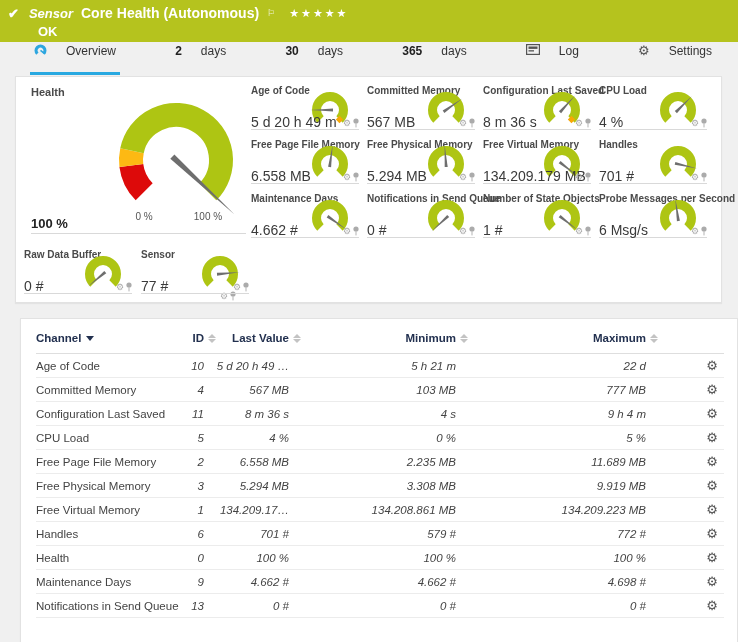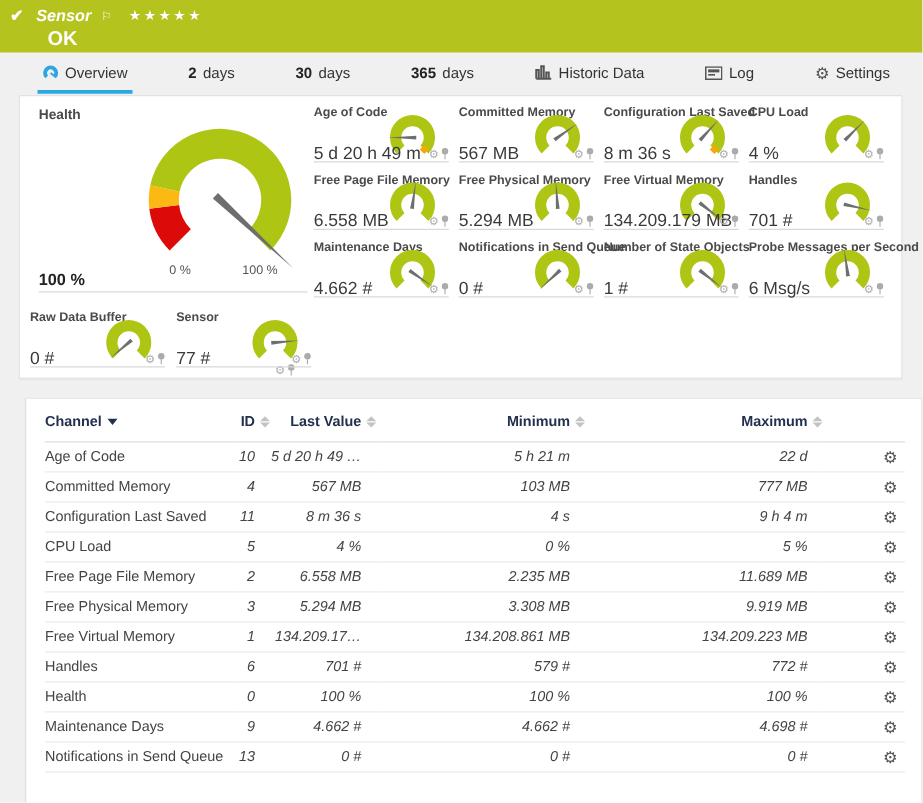--- a/index.html
+++ b/index.html
@@ -12,28 +12,28 @@
   
   .sensor-header{
     height:42px;background:#b5c31e;color:#fff;padding:5px 10px 0 8px;box-sizing:border-box;
   }
   .sensor-header .line1{display:flex;align-items:center;gap:6px;}
   .check{font-size:13px;font-weight:bold;margin-right:4px;}
   .kind{font-style:italic;font-size:13px;font-weight:bold;}
   .title{font-size:14px;font-weight:bold;margin-left:2px;}
   .flag{font-size:9px;vertical-align:super;margin-left:2px;}
   .stars{font-size:11px;letter-spacing:2px;margin-left:8px;}
-  .statusline{font-size:16px;font-weight:bold;margin:3px 0 0 30px;}
+  .statusline{font-size:13px;font-weight:bold;margin:3px 0 0 30px;}
   
   .tabbar{
     height:33px;display:flex;align-items:stretch;justify-content:space-between;
     padding:0 22px 0 30px;
   }
   .tab{
-    display:flex;align-items:center;gap:5px;font-size:12px;color:#333;
+    display:flex;gap:19px;font-size:12px;color:#333;
     border-bottom:3px solid transparent;box-sizing:border-box;padding:2px 4px 0 4px;cursor:pointer;
     white-space:nowrap;
   }
   .tab.active{border-bottom-color:#29a9e1;}
   .tab .num{font-weight:bold;color:#222;}
   .tab .gearglyph{font-size:13px;color:#555;line-height:1;}
   
   .card{position:absolute;background:#fff;border:1px solid #e2e2e2;box-shadow:0 1px 1px rgba(0,0,0,.05);box-sizing:border-box;}
   #overview-card{left:15px;top:76px;width:707px;height:227px;}
   #table-card{left:20px;top:318px;width:718px;height:376px;overflow:hidden;}
@@ -67,20 +67,21 @@
     border-left:4px solid transparent;border-right:4px solid transparent;border-top:5px solid #22304f;}
   .row-gear{font-size:13px;color:#555;line-height:1;cursor:pointer;}
 </style>
 </head>
 <body>
 
 <div class="sensor-header">
   <div class="line1">
     <span class="check">✔</span>
     <span class="kind">Sensor</span>
+    <span class="title">Core Health (Autonomous)</span>
     <span class="flag">⚐</span>
     <span class="stars">★★★★★</span>
   </div>
   <div class="statusline">OK</div>
 </div>
 
 <div class="tabbar" id="tabs">
     <div class="tab active">
       <svg width="13" height="12" viewBox="0 0 16 15">
         <path d="M 4.11 11.89 A 5.5 5.5 0 1 1 11.89 11.89" fill="none" stroke="#2da6df" stroke-width="4"></path>
@@ -92,26 +93,20 @@
       <span class="num">2</span>
       <span>days</span>
     </div>
     <div class="tab">
       <span class="num">30</span>
       <span>days</span>
     </div>
     <div class="tab">
       <span class="num">365</span>
       <span>days</span>
-    </div>
-    <div class="tab">
-      <svg width="14" height="12" viewBox="0 0 14 12">
-        <path d="M1 11 h12 M1 11 V4 h2 v7 M5 11 V1 h2 v10 M9 11 V6 h2 v5" stroke="#555" stroke-width="1.6" fill="none"></path>
-      </svg>
-      <span>Historic Data</span>
     </div>
     <div class="tab">
       <svg width="14" height="11" viewBox="0 0 14 11">
         <rect x="0.6" y="0.6" width="12.8" height="9.8" fill="none" stroke="#555" stroke-width="1.2"></rect>
         <rect x="2.5" y="2.5" width="9" height="2.4" fill="#555"></rect>
         <rect x="2.5" y="6.2" width="5.5" height="1.3" fill="#555"></rect>
       </svg>
       <span>Log</span>
     </div>
     <div class="tab">

